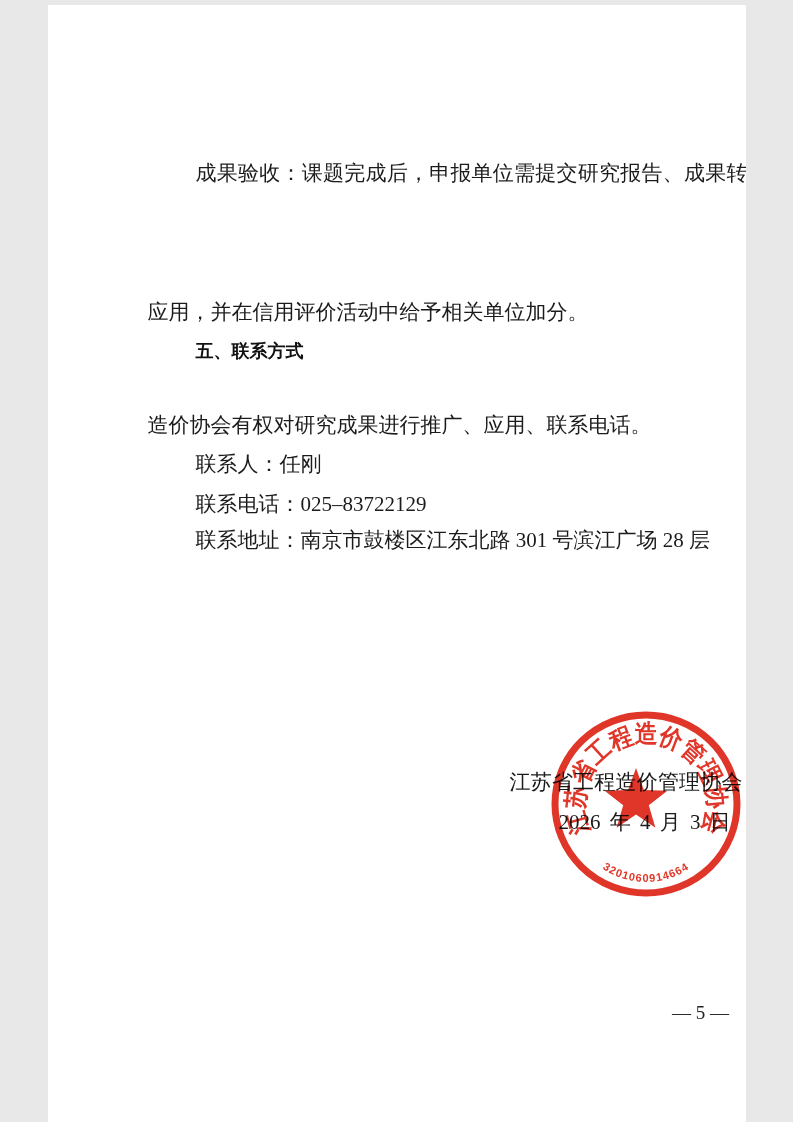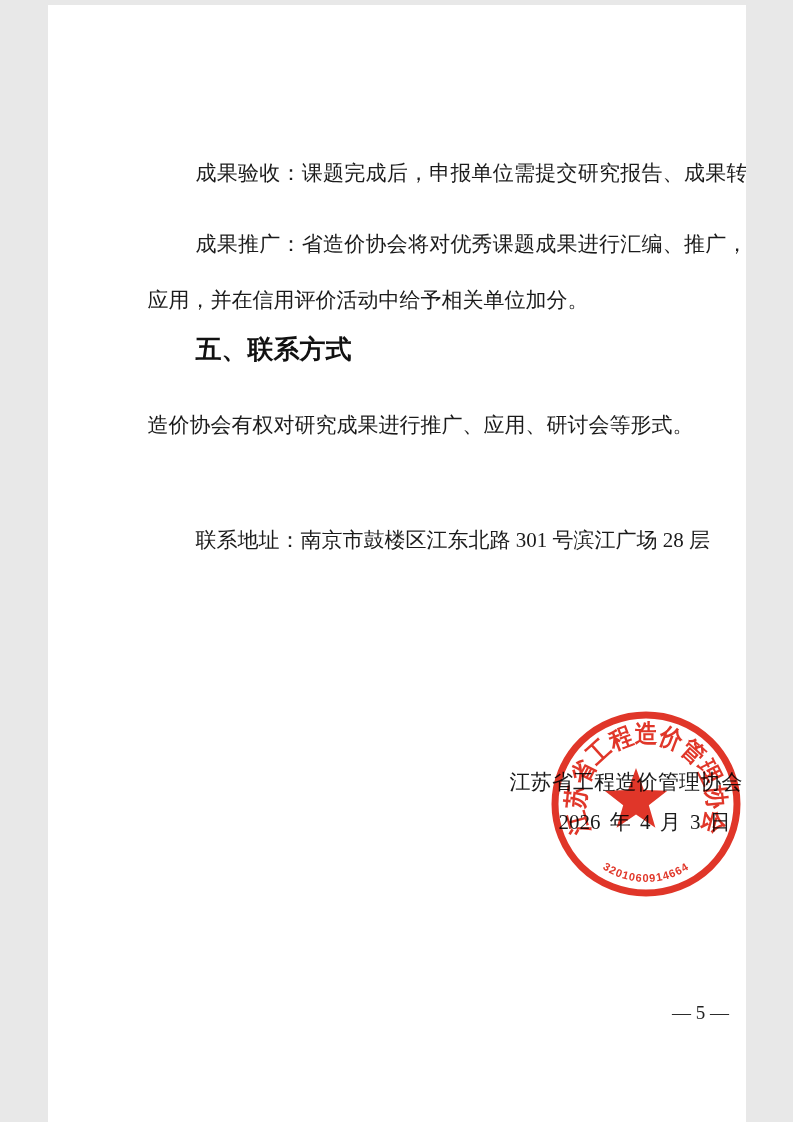--- a/index.html
+++ b/index.html
@@ -10,22 +10,22 @@
     color:#1b1b1b;
   }
   .bl {
     position:absolute; left:100px; width:600px;
     font-size:21px; line-height:26px; white-space:nowrap;
   }
   .just { white-space:normal; text-align:justify; text-align-last:justify; }
   .ind  { text-indent:48px; }
   .heading {
     position:absolute; left:148px; top:333px;
-    font-family:Liberation Mono, monospace;
-    font-weight:700; font-size:26px; line-height:26px; color:#111;
+    font-family:Liberation Sans, sans-serif;
+    font-weight:700; font-size:18px; line-height:26px; color:#111;
   }
   .inset { left:148px; width:560px; }
   .sig-org  { position:absolute; left:462px; top:766px; font-size:21px; line-height:23px; letter-spacing:0.2px; }
   .sig-date { position:absolute; left:511px; top:806px; font-size:21px; line-height:23px; word-spacing:4px; }
   .pagenum {
     position:absolute; left:598px; top:996px; width:110px;
     text-align:center; font-size:19px; line-height:24px; color:#222;
   }
   .seal {
     position:absolute; left:480px; top:680px;
@@ -33,27 +33,28 @@
   }
   .seal text { font-family:"Liberation Sans","DejaVu Sans",sans-serif; }
 </style>
 </head>
 <body>
 
 <div class="page">
 
   <div class="bl ind just" style="top:155px">成果验收：课题完成后，申报单位需提交研究报告、成果转</div>
 
-  <div class="bl ind just" style="top:226px">成果推广：省造价协会将对优秀课题成果进行汇编、推广，</div>
-  <div class="bl" style="top:282px">应用，并在信用评价活动中给予相关单位加分。</div>
+  <div class="bl" style="top:294px">应用，并在信用评价活动中给予相关单位加分。</div>
 
   <div class="heading">五、联系方式</div>
 
-  <div class="bl" style="top:407px">造价协会有权对研究成果进行推广、应用、研讨会等形式。</div>
+  <div class="bl" style="top:407px">造价协会有权对研究成果进行推广、应用、联系电话。</div>
 
+  <div class="bl inset" style="top:446px">联系人：任刚</div>
+  <div class="bl inset" style="top:486px">联系电话：025–83722129</div>
   <div class="bl inset" style="top:522px">联系地址：南京市鼓楼区江东北路 301 号滨江广场 28 层</div>
 
 
   <div class="sig-org">江苏省工程造价管理协会</div>
   <div class="sig-date">2026 年 4 月 3 日</div>
 
   <svg class="seal" width="245" height="235" viewBox="478 678 245 235">
     <defs>
       <path id="arcTop" d="M 537.7,818.2 A 62,62 0 1 1 654.3,818.2" fill="none"></path>
       <path id="arcBottom" d="M 549.1,859.3 A 78,78 0 0 0 642.9,859.3" fill="none"></path>

